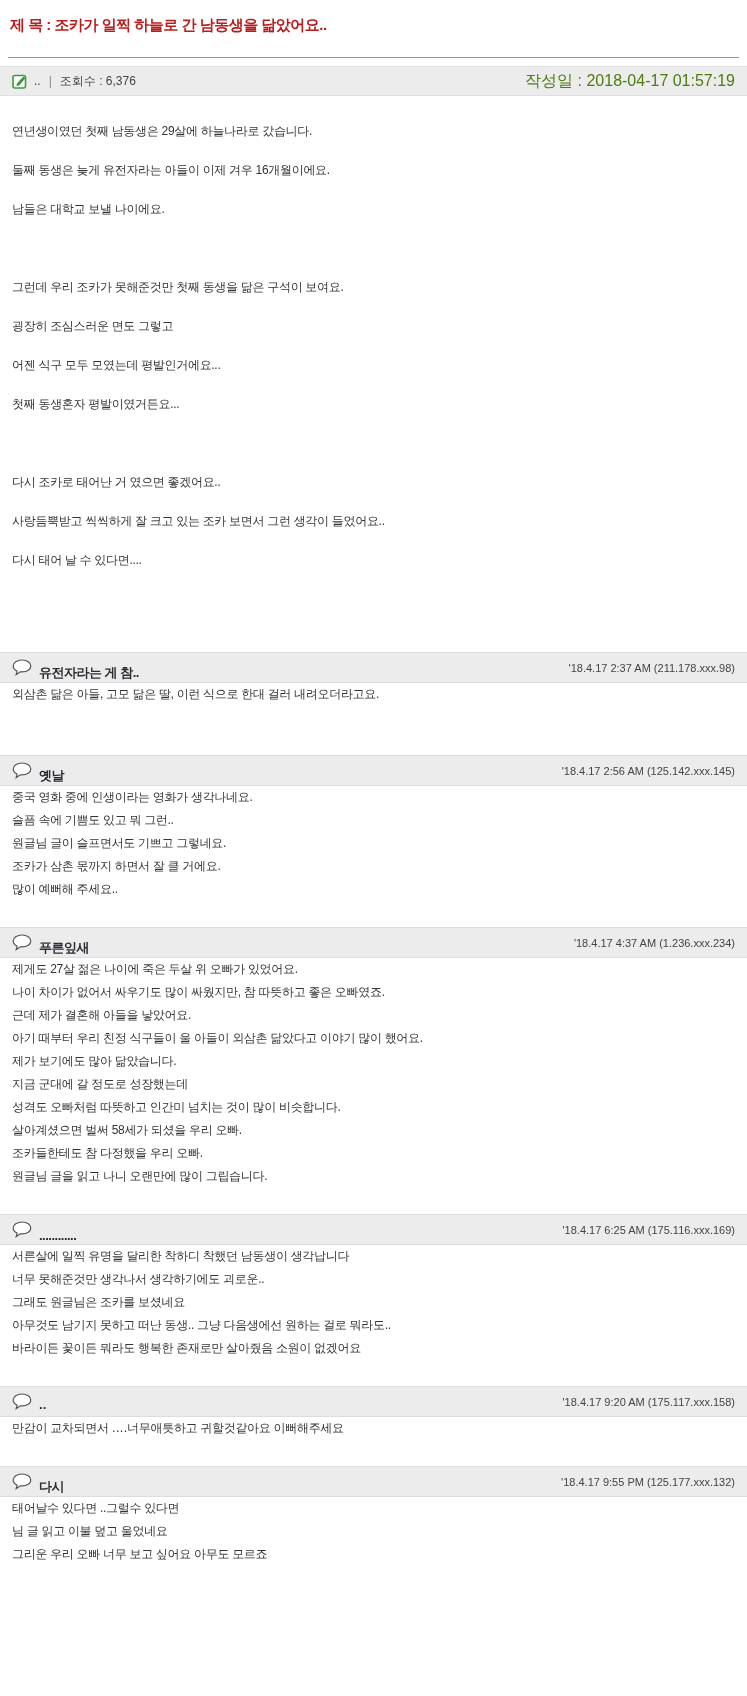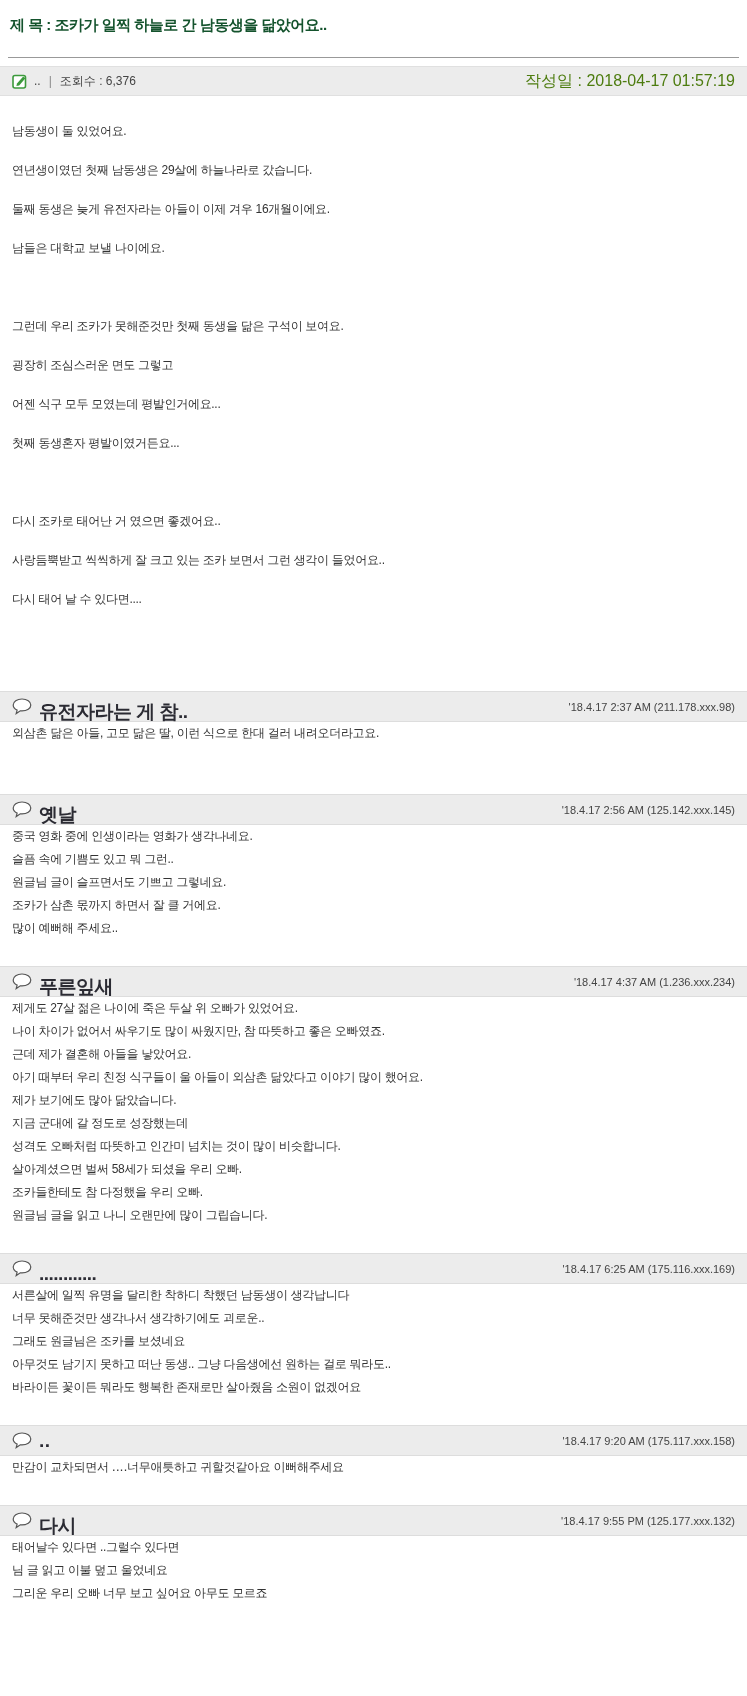--- a/index.html
+++ b/index.html
@@ -7,21 +7,21 @@
   body {
     width: 747px;
     font-family: "Liberation Sans", "DejaVu Sans", sans-serif;
     color: #333;
   }
   .page { width: 747px; padding-top: 12px; }
 
   .post-title {
     font-size: 15px;
     font-weight: bold;
-    color: #14532d;
+    color: #b91c1c;
     padding: 4px 10px 6px 10px;
     letter-spacing: -0.5px;
   }
   .title-rule {
     border: none;
     border-top: 1px solid #999;
     margin: 16px 8px 8px 8px;
   }
   .info-bar {
     background: #ececec;
@@ -58,21 +58,21 @@
     background: #ececec;
     border-top: 1px solid #ddd;
     border-bottom: 1px solid #ddd;
     height: 31px;
     display: flex;
     align-items: center;
     padding: 0 12px;
   }
   .comment-header .icon { display: inline-flex; align-items: center; margin-right: 7px; }
   .comment-name {
-    font-size: 19px;
+    font-size: 13px;
     font-weight: bold;
     color: #2b2b33;
     letter-spacing: -0.5px;
     flex: 1 1 auto;
     margin-top: 11px;
   }
   .comment-time {
     font-size: 11px;
     color: #444;
     white-space: nowrap;
@@ -107,21 +107,20 @@
         </svg>
       </span>
       <span>..</span>
       <span class="info-sep">|</span>
       <span>조회수 : 6,376</span>
     </div>
     <div class="info-right">작성일 : 2018-04-17 01:57:19</div>
   </div>
 
   <div class="post-body">
-      <div class="pline">남동생이 둘 있었어요.</div>
       <div class="pline">연년생이였던 첫째 남동생은 29살에 하늘나라로 갔습니다.</div>
       <div class="pline">둘째 동생은 늦게 유전자라는 아들이 이제 겨우 16개월이에요.</div>
       <div class="pline">남들은 대학교 보낼 나이에요.</div>
       <div class="pline">&nbsp;</div>
       <div class="pline">그런데 우리 조카가 못해준것만 첫째 동생을 닮은 구석이 보여요.</div>
       <div class="pline">굉장히 조심스러운 면도 그렇고</div>
       <div class="pline">어젠 식구 모두 모였는데 평발인거에요...</div>
       <div class="pline">첫째 동생혼자 평발이였거든요...</div>
       <div class="pline">&nbsp;</div>
       <div class="pline">다시 조카로 태어난 거 였으면 좋겠어요..</div>

